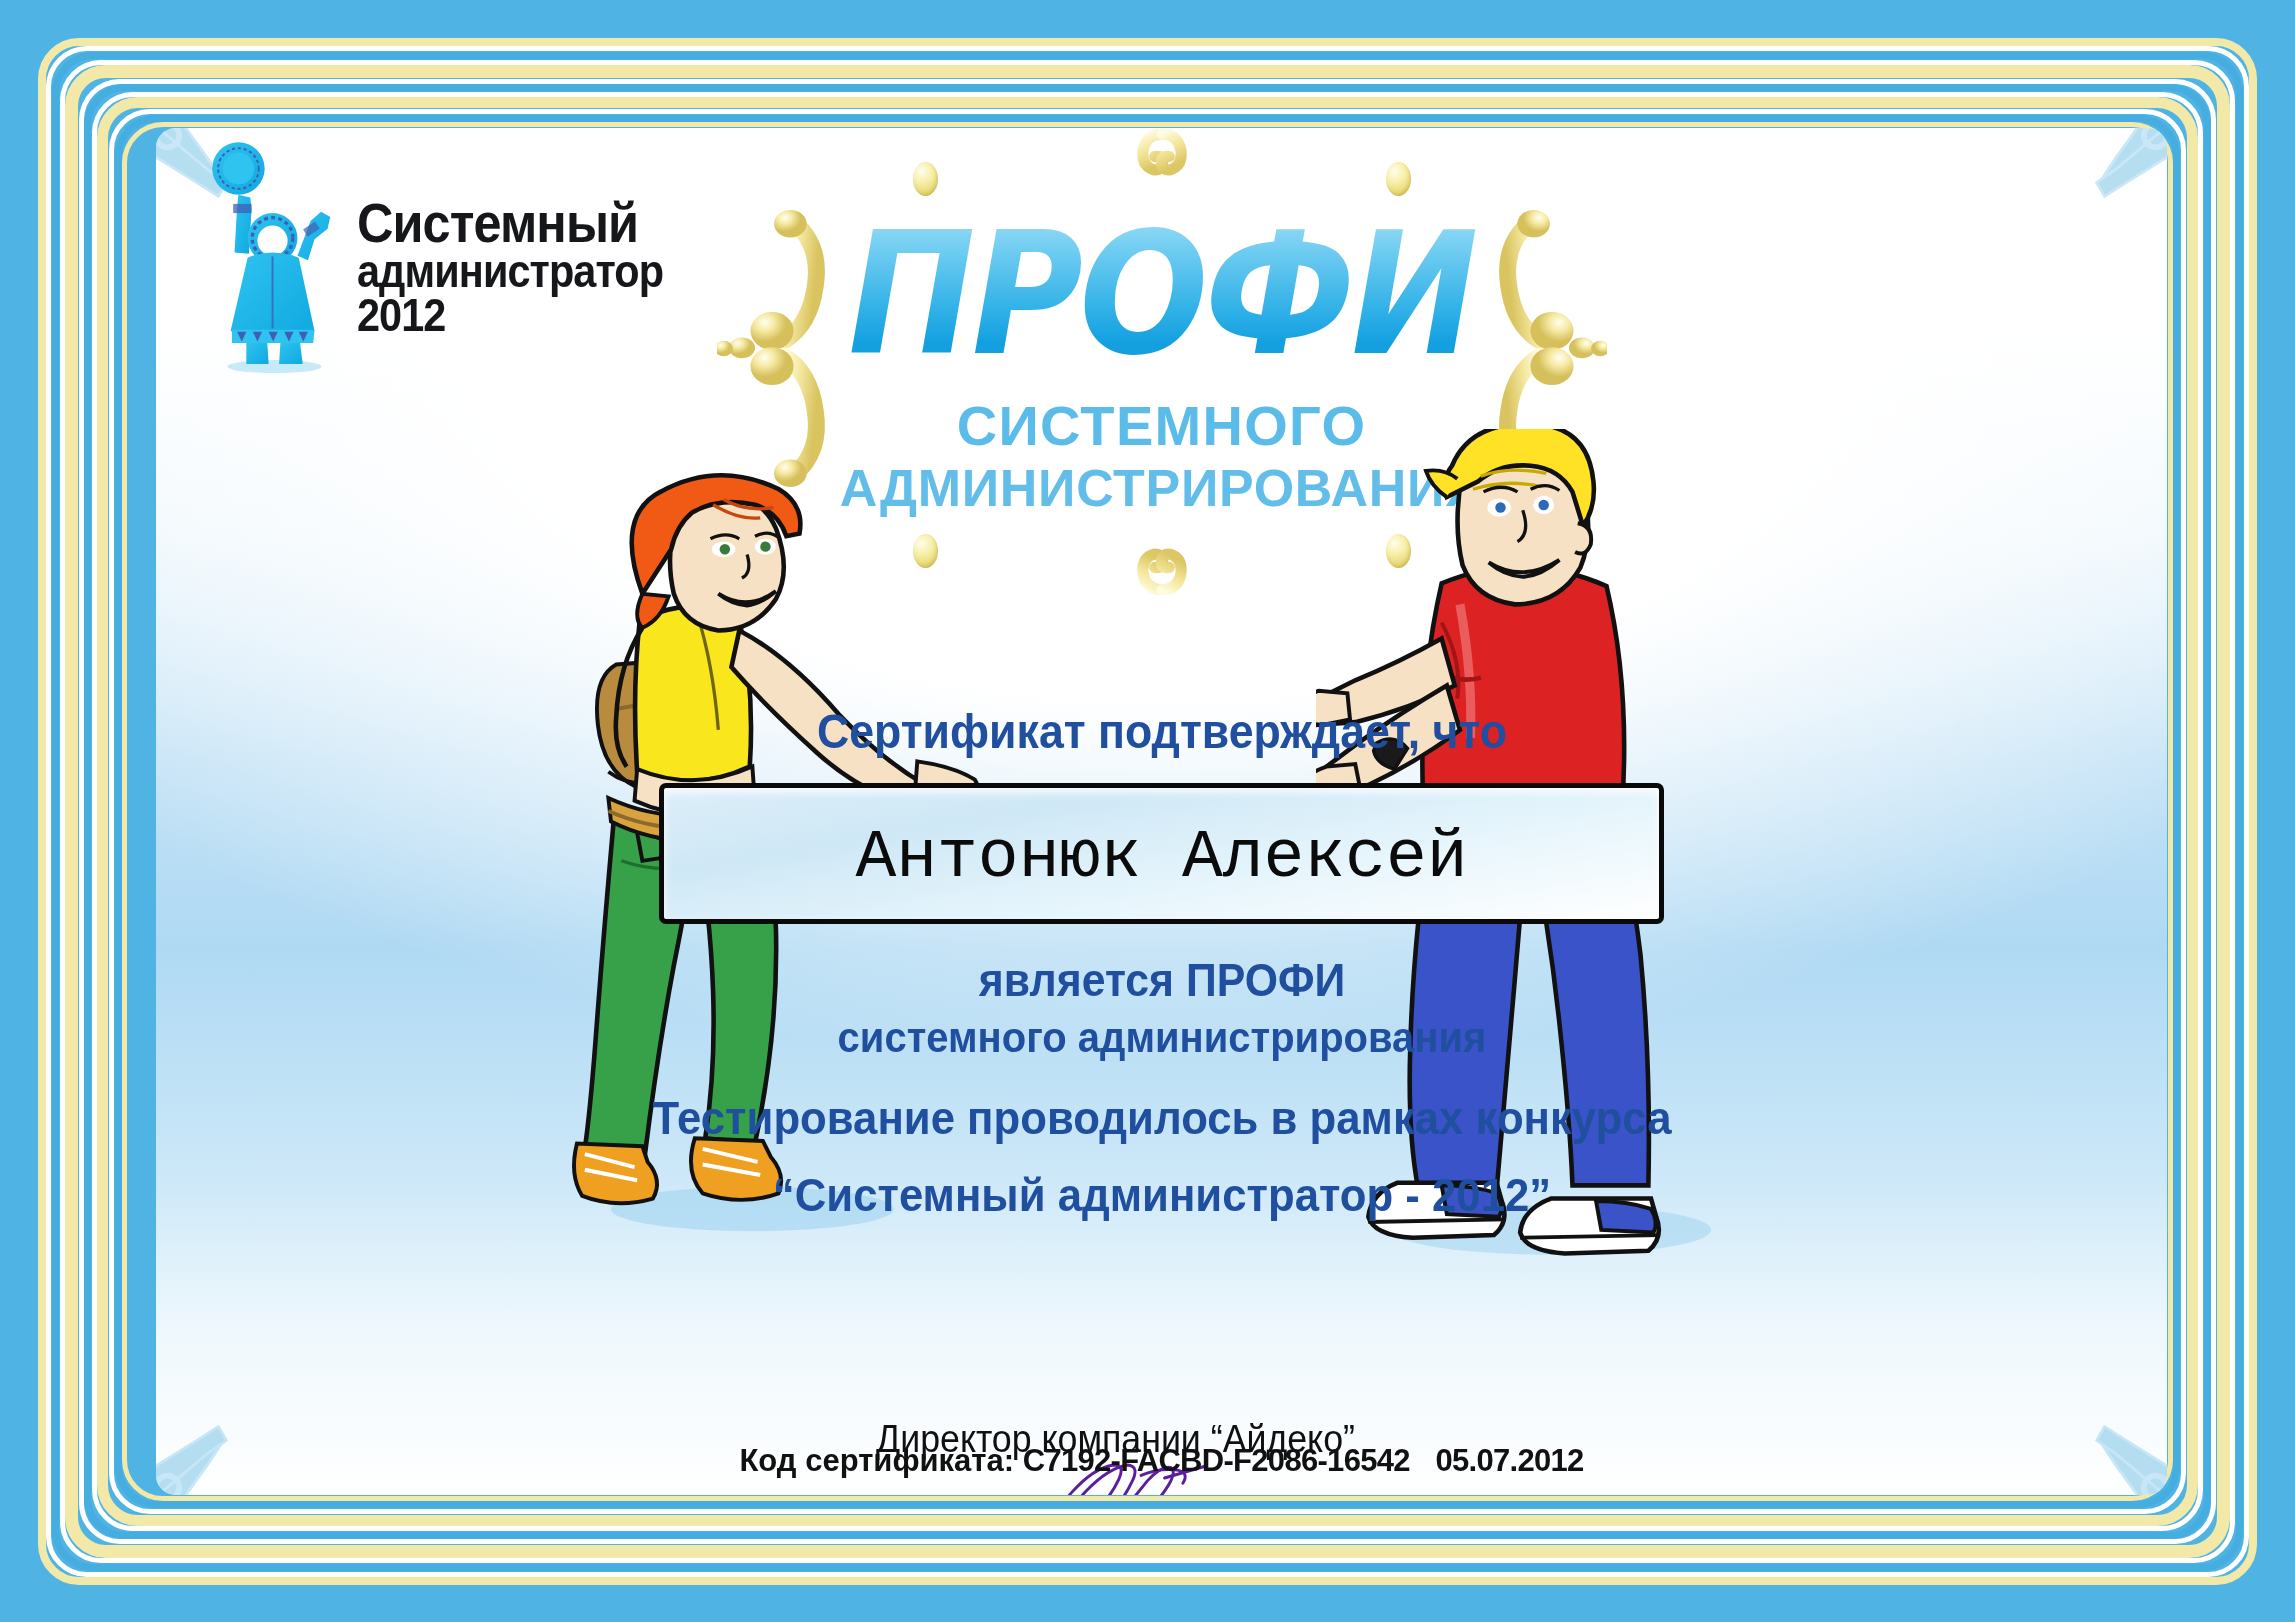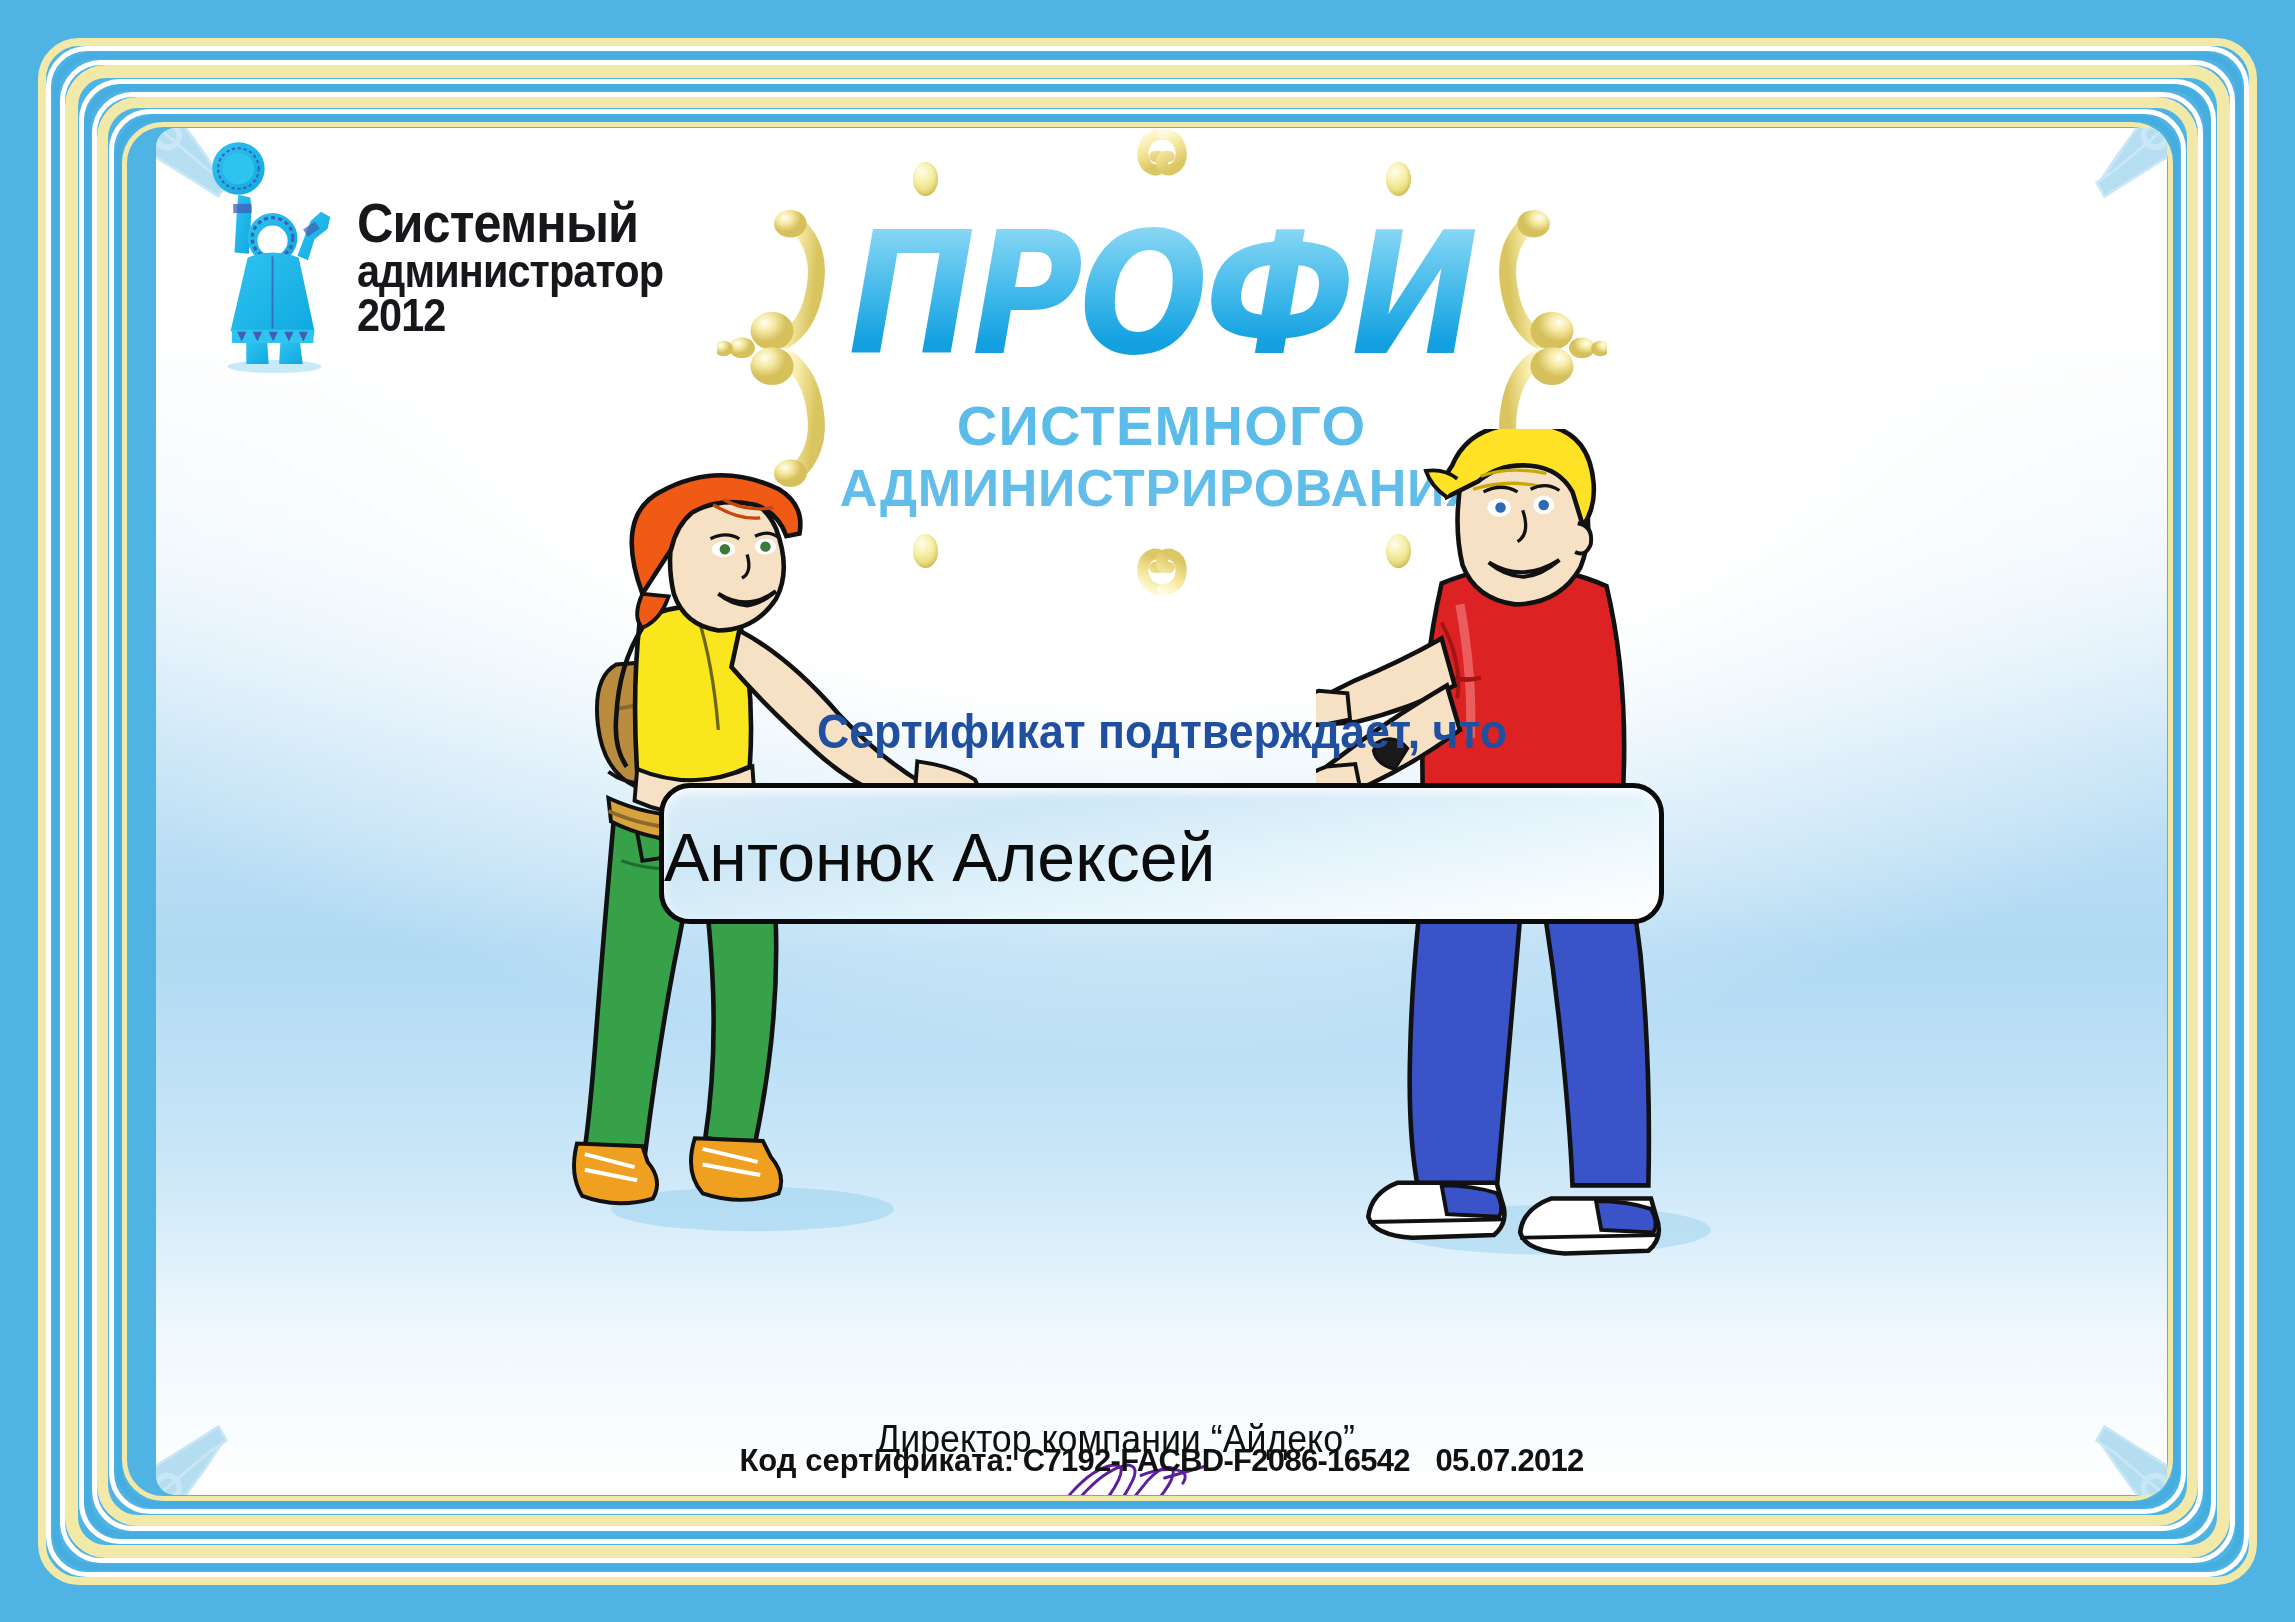--- a/index.html
+++ b/index.html
@@ -94,24 +94,24 @@
   .guy{position:absolute;right:393px;top:301px;width:458px;height:831px;}
 
   
   .center{position:absolute;left:50%;transform:translateX(-50%);top:576px;width:1126px;text-align:center;}
   .confirm{
     font-weight:700;font-size:48px;color:#1F4F9E;letter-spacing:0px;
     transform:scaleX(.93);
   }
   .nameplate{
     position:relative;margin:23.6px auto 0;width:995px;height:131px;
-    border:5.9px solid #0A0A0A;border-radius:31px;
+    border:5.9px solid #0A0A0A;border-radius:7px;
     background:linear-gradient(170deg,#DCEEF8 0%,#CFE8F6 28%,#E6F5FC 62%,#FFFFFF 100%);
     box-shadow:inset 0 3.9px 9.2px rgba(255,255,255,.9);
-    display:flex;align-items:center;justify-content:flex-start;
+    display:flex;align-items:center;justify-content:center;font-family:Liberation Mono, monospace;
   }
   .nameplate .nm{
     font-size:68px;color:#0B0B0B;font-weight:400;letter-spacing:0px;
     transform:translateY(3.9px);
   }
   .body-lines{margin-top:29px;}
   .body-lines div{
     font-weight:700;color:#1F4F9E;letter-spacing:0px;transform:scaleX(.93);
   }
   .bl1{font-size:46px;}
@@ -400,20 +400,26 @@
       <path d="M156 618 L262 616" stroke="#111" stroke-width="3"></path>
     </svg>
 
     <div class="center">
       <div class="confirm">Сертификат подтверждает, что</div>
 
       <div class="nameplate">
         <span class="nm">Антонюк Алексей</span>
       </div>
 
+      <div class="body-lines">
+        <div class="bl1">является ПРОФИ</div>
+        <div class="bl2">системного администрирования</div>
+        <div class="bl3">Тестирование проводилось в рамках конкурса</div>
+        <div class="bl4">“Системный администратор - 2012”</div>
+      </div>
     </div>
 
     <div class="footer">
 
       <div class="frow row-dir">
         <span class="flabel">Директор компании “Айдеко”</span>
         <svg class="sigwrap" viewBox="0 0 280 130">
           <g fill="none" stroke="#5B1E9E" stroke-width="4.5" stroke-linecap="round">
             <path d="M20 118 Q10 86 44 48 Q78 10 108 6 Q126 6 116 28 Q100 62 62 96 Q34 118 30 104 Q30 84 66 46 Q100 10 130 6 Q148 8 136 32 Q120 66 86 98"></path>
             <path d="M96 108 Q128 70 160 30 Q182 6 196 10 Q206 18 186 46 Q160 82 128 110 Q114 120 118 106"></path>

